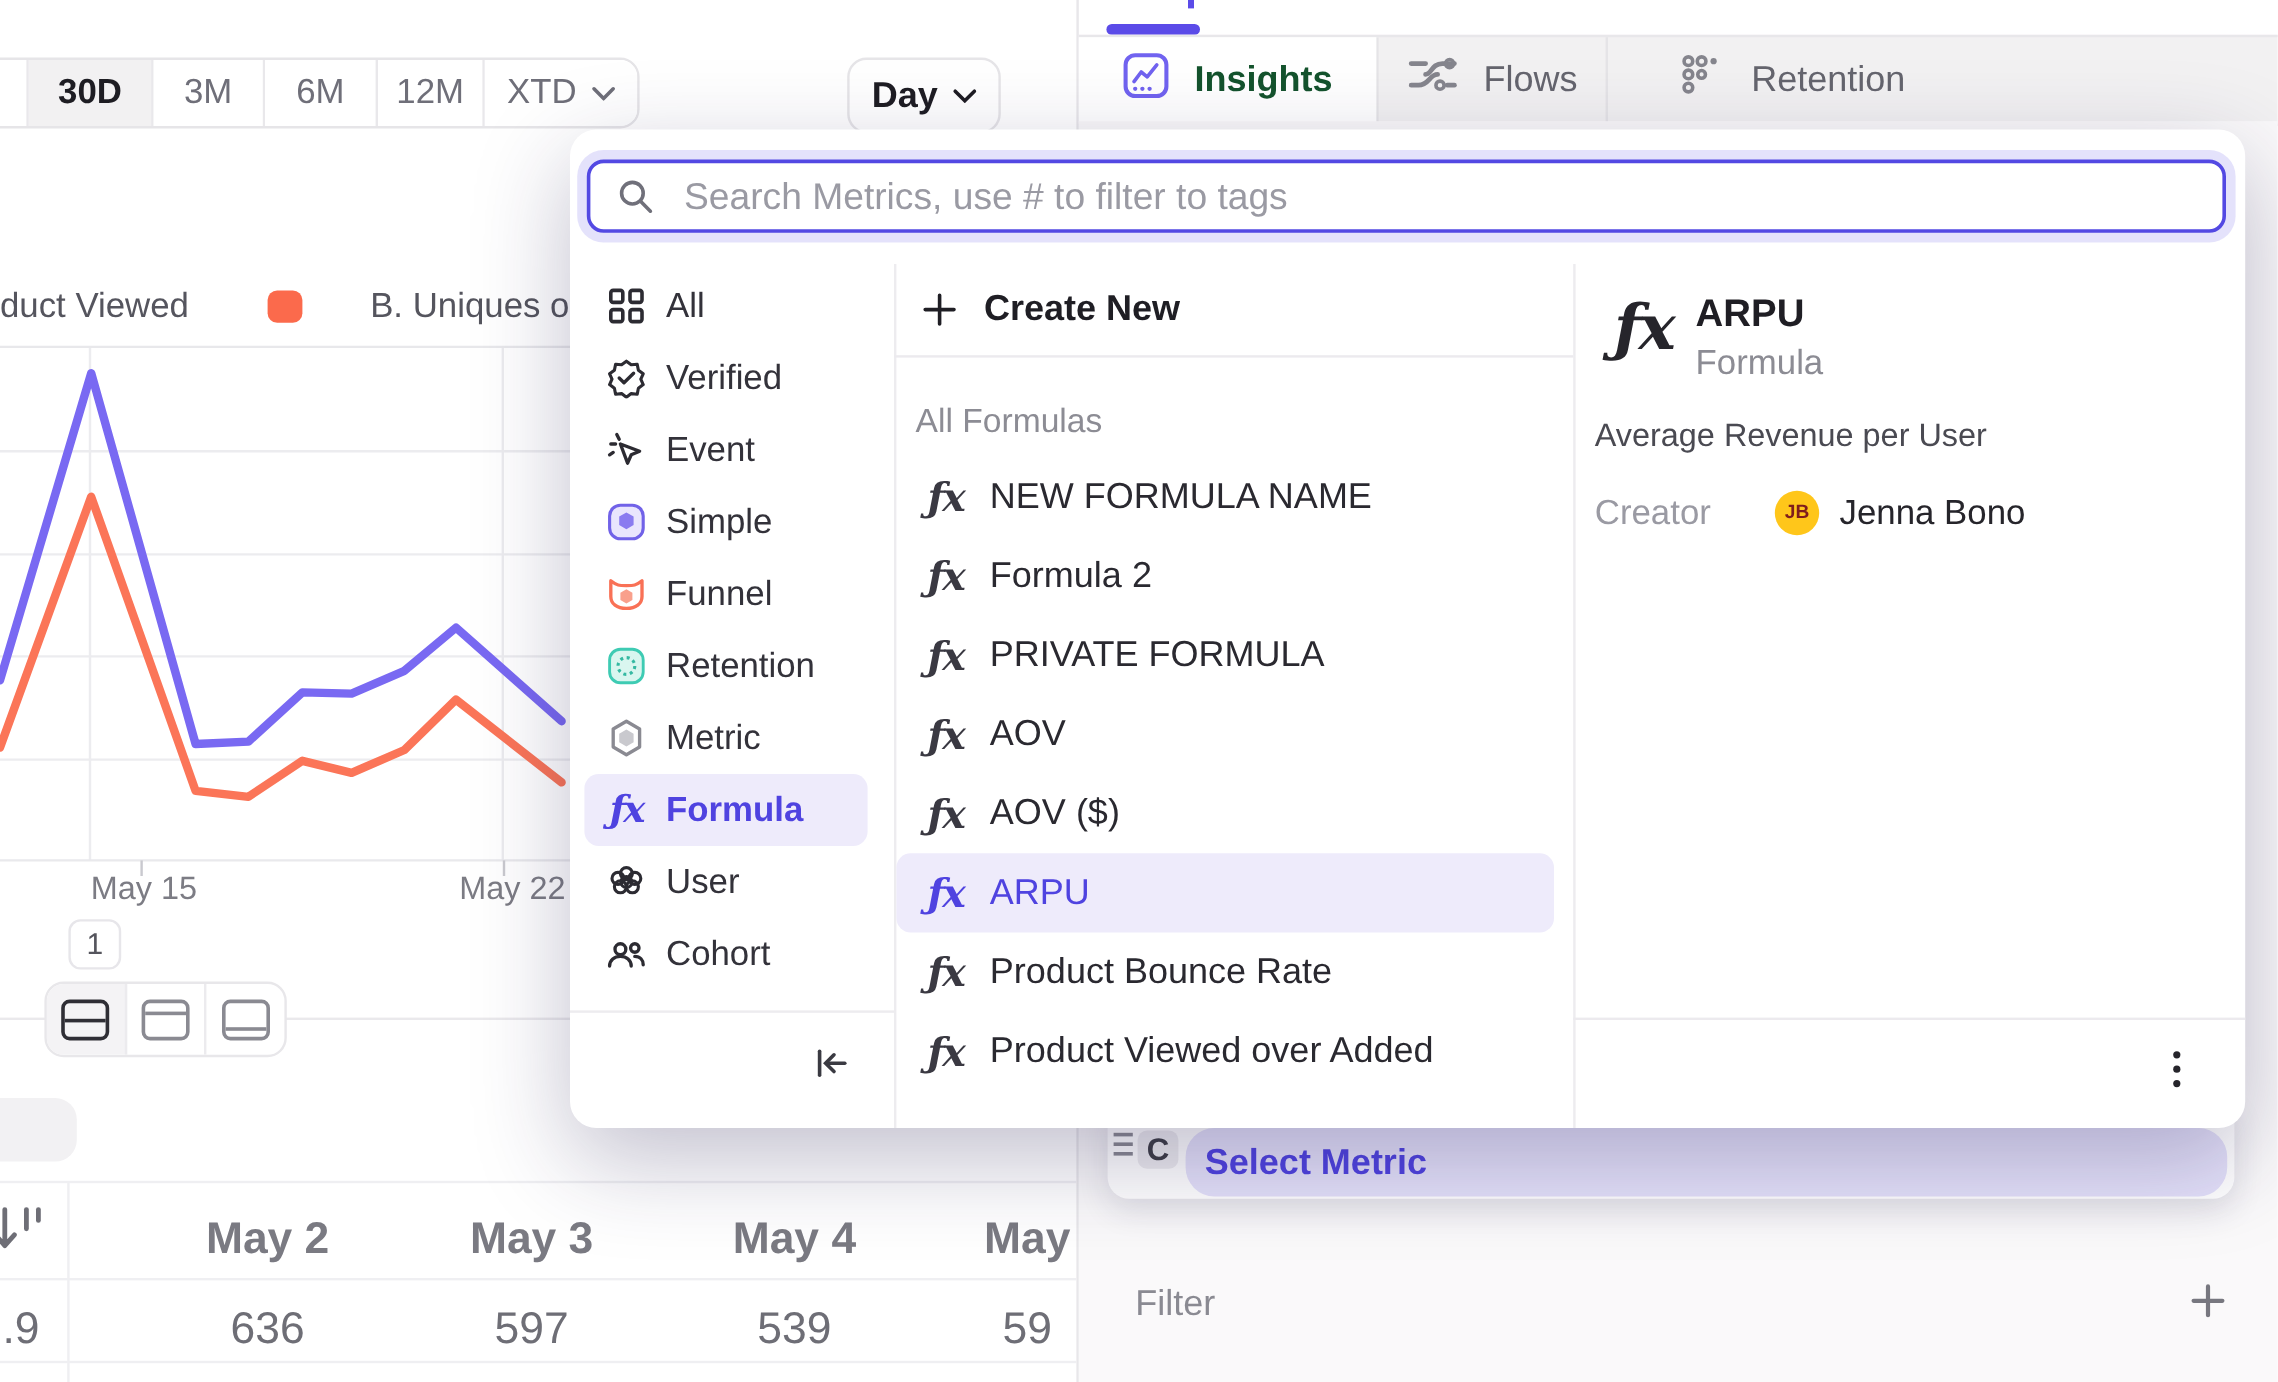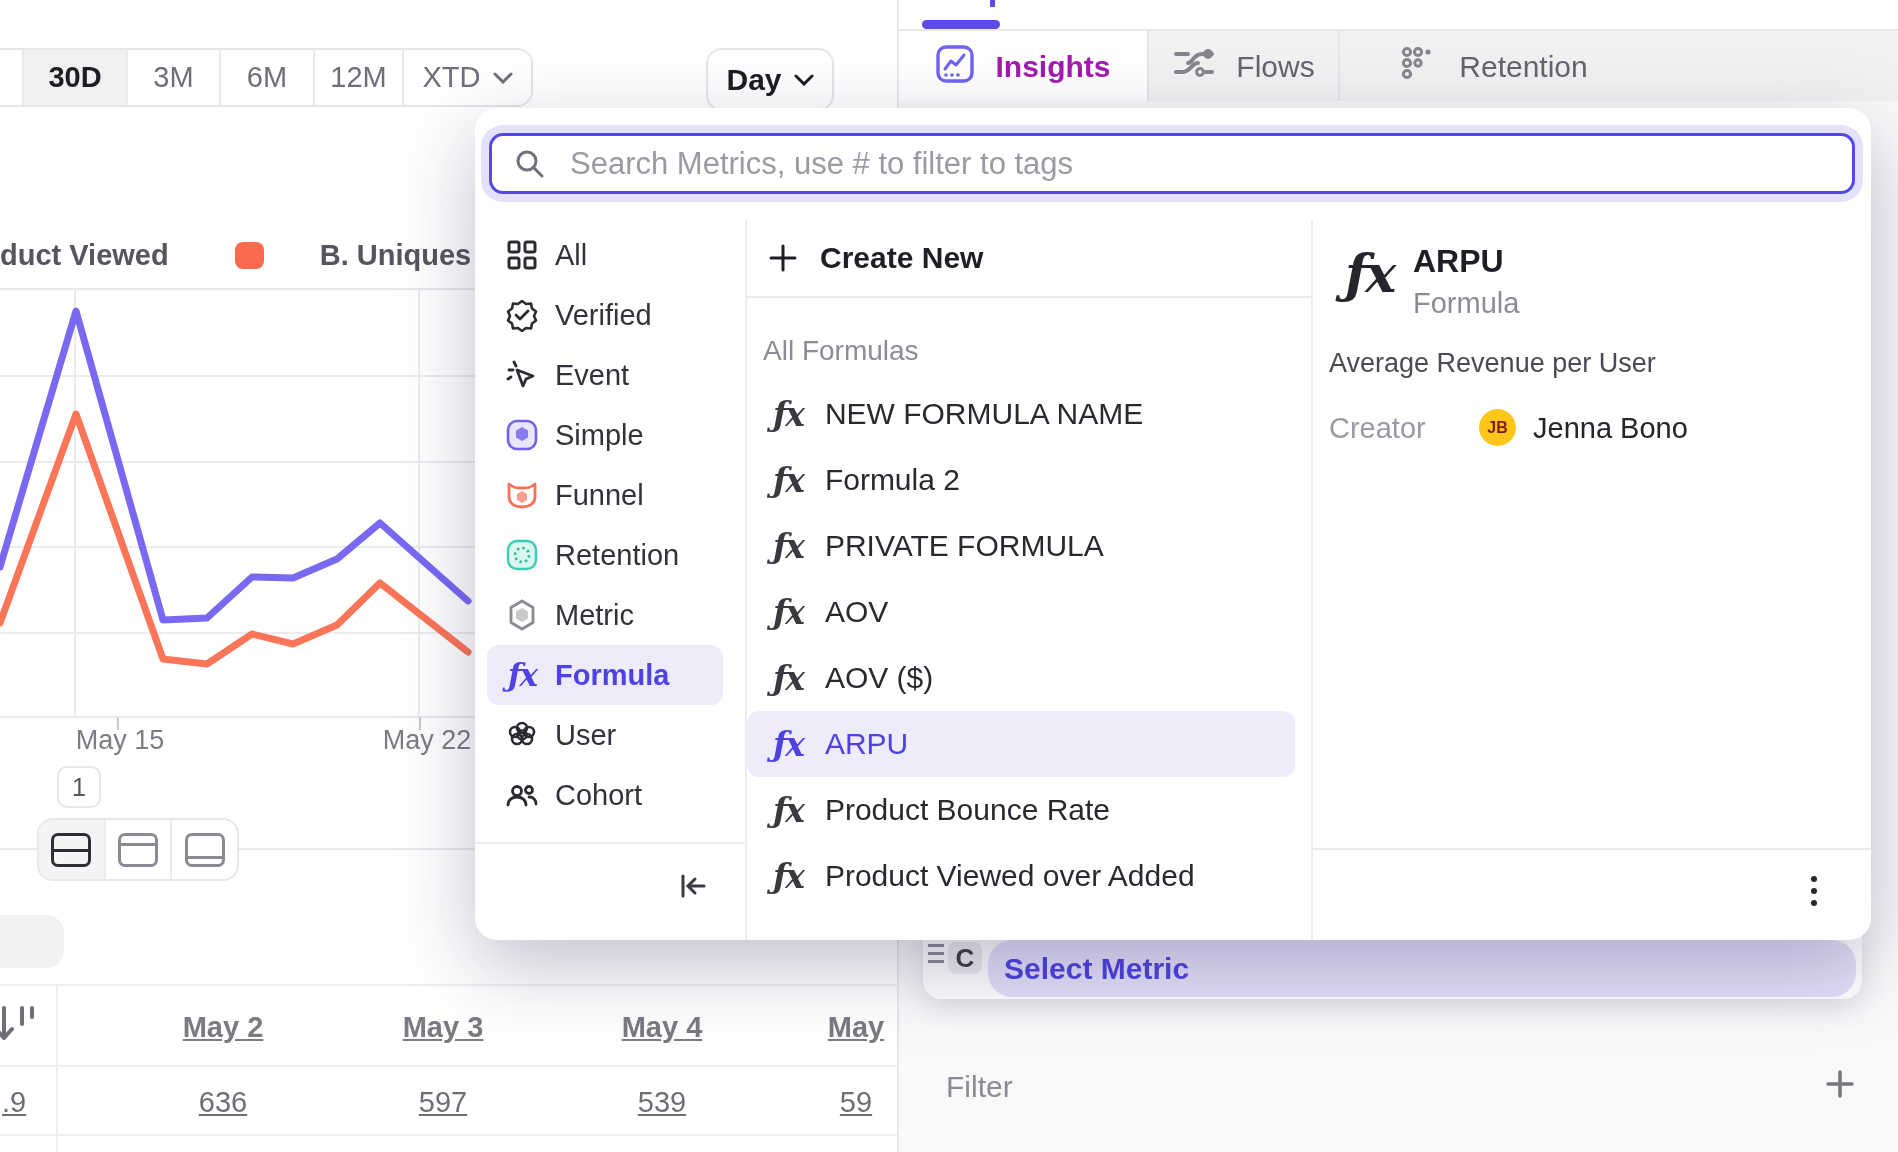--- a/index.html
+++ b/index.html
@@ -12,53 +12,53 @@
   .seg-group{display:flex;align-items:stretch;border:2px solid #e6e5e8;border-radius:16px;
              background:#fff;overflow:hidden;height:59px;box-sizing:border-box;}
   .seg{display:flex;align-items:center;justify-content:center;font-size:29px;font-weight:500;
        color:#6f6f79;border-right:2px solid #e9e8eb;cursor:default;background:#fff;}
   .seg:last-child{border-right:none;}
   .seg.active{background:#f2f1f2;color:#1e1d23;font-weight:700;}
   .chev{width:20px;height:12px;margin-left:12px;}
   .btn-day{display:flex;align-items:center;justify-content:center;border:2px solid #e6e5e8;
            border-radius:16px;background:#fff;font-size:30px;font-weight:600;color:#1e1d23;}
   #legend-row{left:0;top:238px;height:34px;display:flex;align-items:center;font-size:29px;
-              font-weight:700;color:#55555e;white-space:nowrap;overflow:hidden;width:897px;gap:40px;}
+              font-weight:400;color:#55555e;white-space:nowrap;overflow:hidden;width:897px;gap:40px;}
   .legend-swatch{width:29px;height:27px;border-radius:8px;margin:0 16px 0 26px;flex:0 0 auto;}
   #axis-labels div{position:absolute;width:160px;text-align:center;font-size:27px;color:#7c7c84;}
   #page-btn{left:57px;top:766px;width:40px;height:38px;border:2px solid #e7e6ea;border-radius:10px;
             display:flex;align-items:center;justify-content:center;font-size:25px;color:#55555d;background:#fff;}
   #layout-switch{left:37px;top:818px;width:202px;height:63px;border:2px solid #e8e7ea;border-radius:16px;
                  background:#fff;display:flex;overflow:hidden;box-sizing:border-box;z-index:2;}
   .lay-cell{flex:1;display:flex;align-items:center;justify-content:center;border-right:2px solid #ecebee;}
   .lay-cell:last-child{border-right:none;}
   .lay-cell.sel{background:#f4f3f5;}
   .lay-ico{width:40px;height:34px;border:3px solid #8a8a92;border-radius:7px;position:relative;box-sizing:border-box;}
   .lay-ico.dark{border-color:#2f2e35;}
   .lay-ico i{position:absolute;left:0;right:0;height:3px;background:#8a8a92;}
   .lay-ico.dark i{background:#2f2e35;}
   #chart-divider{left:0;top:848px;width:897px;height:2px;background:#eae9ec;}
   #gray-pill{left:-22px;top:915px;width:86px;height:53px;background:#f2f1f3;border-radius:18px;}
   .tbl-line{left:0;width:897px;height:2px;background:#efeff2;}
   .tbl-vline{left:56px;top:985px;width:2px;height:167px;background:#efeff2;}
-  .tbl-head,.tbl-val{position:absolute;width:180px;text-align:center;font-size:29px;text-decoration:underline;}
+  .tbl-head,.tbl-val{position:absolute;width:180px;text-align:center;font-size:37px;}
   .tbl-head{color:#7a7a82;font-weight:600;}
   .tbl-val{color:#6e6e76;}
   
   #right-panel{left:897px;top:0;width:1001px;height:1152px;z-index:2;background:#fff;
                border-left:2px solid #e8e7ea;box-sizing:border-box;}
   #rp-content{position:absolute;left:0;top:101px;width:1001px;height:1051px;background:#faf9fa;}
   #tab-indicator{position:absolute;left:23px;top:20px;width:78px;height:9px;border-radius:5px;}
   #tab-tick{position:absolute;left:91px;top:0;width:5px;height:7px;}
   #tabs{position:absolute;left:0;top:29px;width:1001px;height:72px;background:#f2f1f2;
         border-top:2px solid #e8e7ea;border-bottom:2px solid #e8e7ea;display:flex;box-sizing:content-box;}
   .tab{display:flex;align-items:center;justify-content:center;gap:20px;font-size:30px;font-weight:500;
        color:#65656e;border-right:2px solid #e5e4e7;box-sizing:border-box;}
   .tab:last-child{border-right:none;}
-  .tab.active{background:#fff;color:#a21caf;font-weight:600;}
+  .tab.active{background:#fff;color:#14532d;font-weight:600;}
   
   #metric-card{left:923px;top:918px;width:939px;height:81px;background:#fff;border-radius:0 0 18px 18px;
                box-shadow:0 10px 26px rgba(35,32,70,.12);z-index:3;}
   #drag-handle{left:928px;top:944px;z-index:4;display:flex;flex-direction:column;gap:5px;}
   #drag-handle i{display:block;width:16px;height:3px;background:#8a8a92;}
   #clause-badge{left:948px;top:942px;width:34px;height:32px;background:#edecef;border-radius:8px;z-index:4;
                 display:flex;align-items:center;justify-content:center;font-size:26px;font-weight:700;color:#3e3e46;}
   #metric-pill{left:988px;top:940px;width:868px;height:57px;background:#e4e1fa;border-radius:24px;z-index:4;
                display:flex;align-items:center;}
   #metric-pill span{margin-left:16px;font-size:30px;font-weight:600;color:#4f43e0;}

